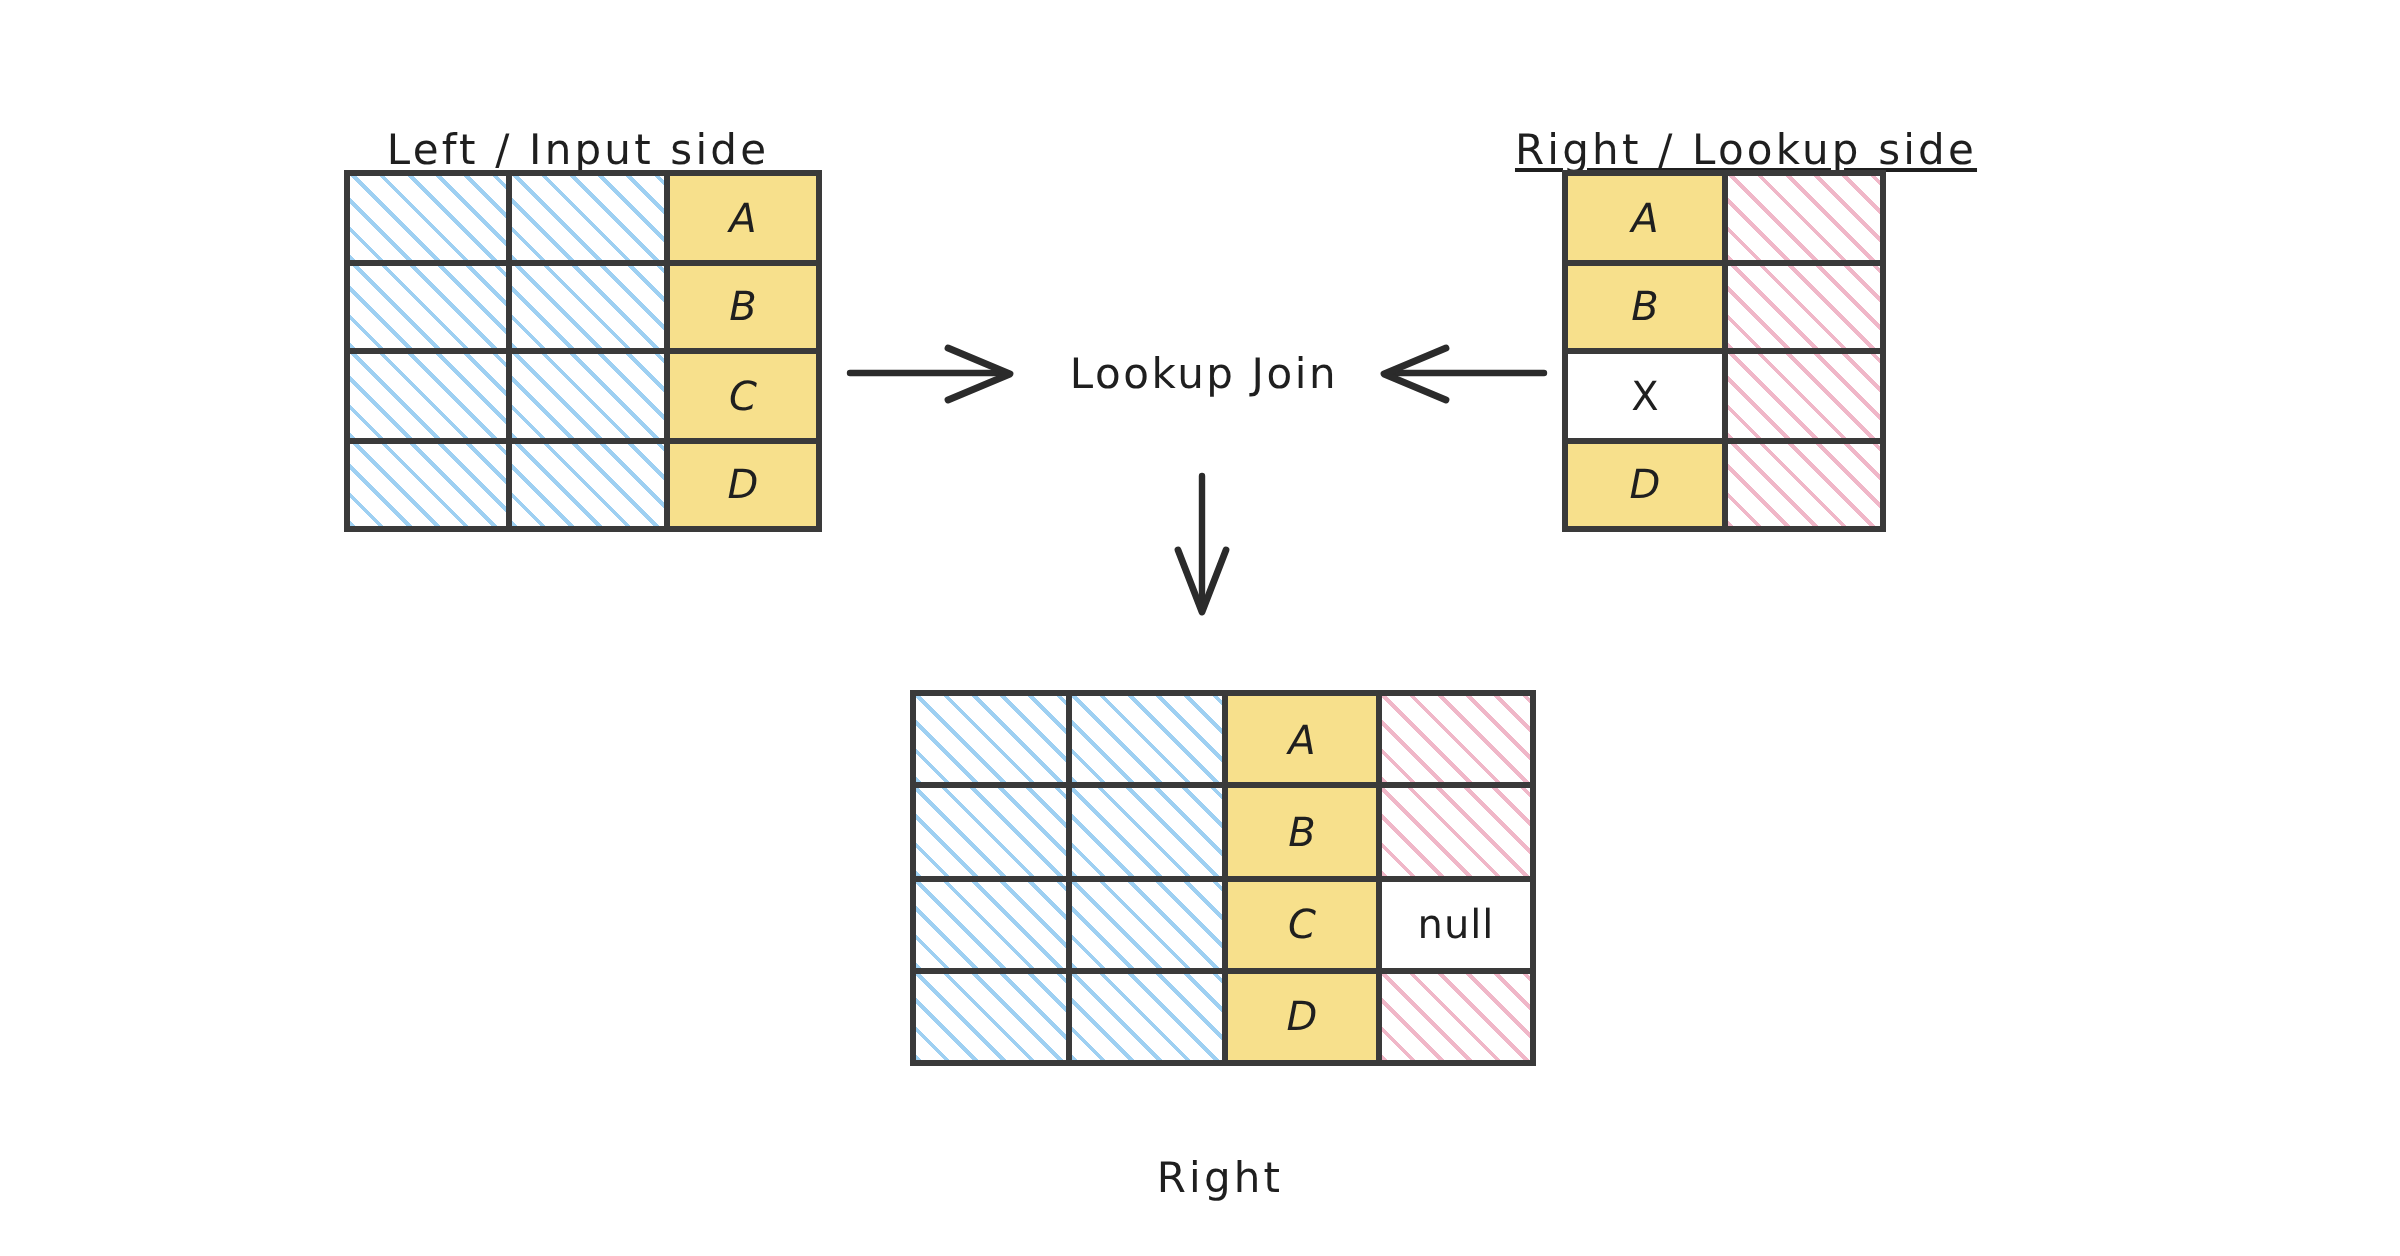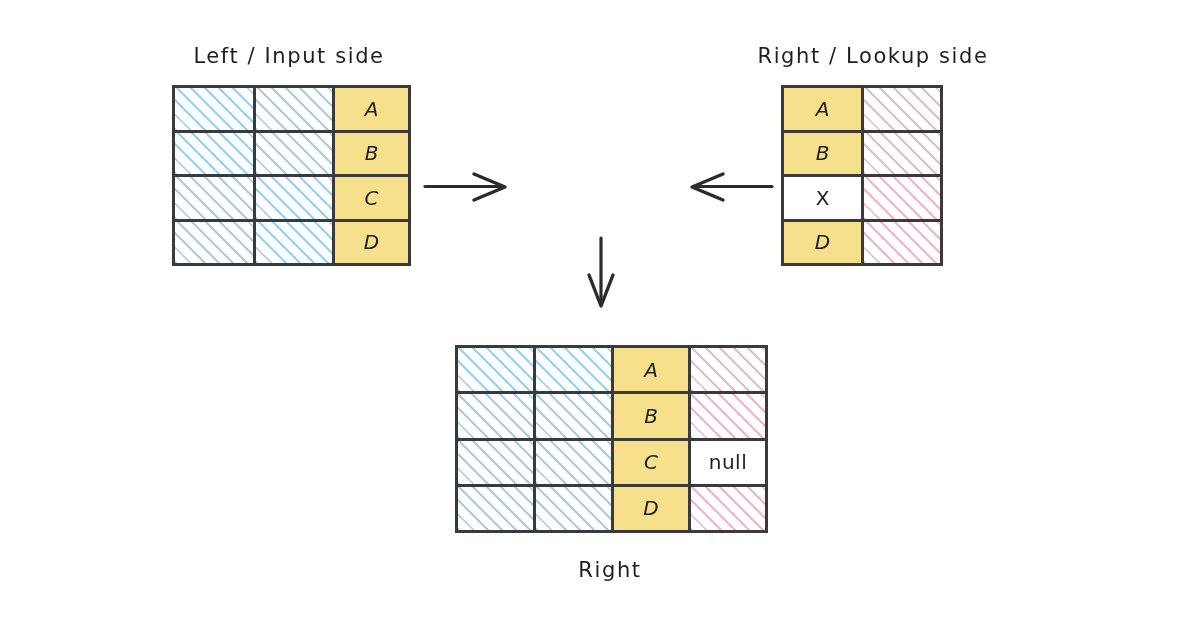--- a/index.html
+++ b/index.html
@@ -26,20 +26,21 @@
   
   .caption {
     position: absolute;
     font-family: "DejaVu Sans", sans-serif;
     font-size: 21px;
     letter-spacing: 1.6px;
     color: #1f1f1f;
     white-space: nowrap;
     text-align: center;
     transform: translateX(-50%);
+    margin-top: 19px;
   }
 
   .joinlabel {
     position: absolute;
     font-family: "DejaVu Sans", sans-serif;
     font-size: 21px;
     letter-spacing: 1.3px;
     color: #1f1f1f;
     white-space: nowrap;
     transform: translate(-50%, -50%);
@@ -114,24 +115,25 @@
     pointer-events: none;
   }
 </style>
 </head>
 <body>
 
 <div id="canvas">
 
   <div class="caption" style="left:289px; top:44px;">Left / Input side</div>
 
-  <div class="caption" style="left:873px; top:44px;">Right / Lookup side</div>
+  <div class="caption" style="left:873px; top:44px;text-decoration:underline;">Right / Lookup side</div>
 
   <div class="caption" style="left:610px; top:558px;">Right</div>
 
+  <div class="joinlabel" style="left:602px; top:187px;">Lookup Join</div>
 
   <table class="tbl" id="left-table" style="left:172px; top:85px; width:236px; height:181px;">
     <colgroup>
       <col style="width:81px">
       <col style="width:79px">
       <col style="width:76px">
     </colgroup>
     <tbody>
         <tr>
           <td class="c-blue"></td>

